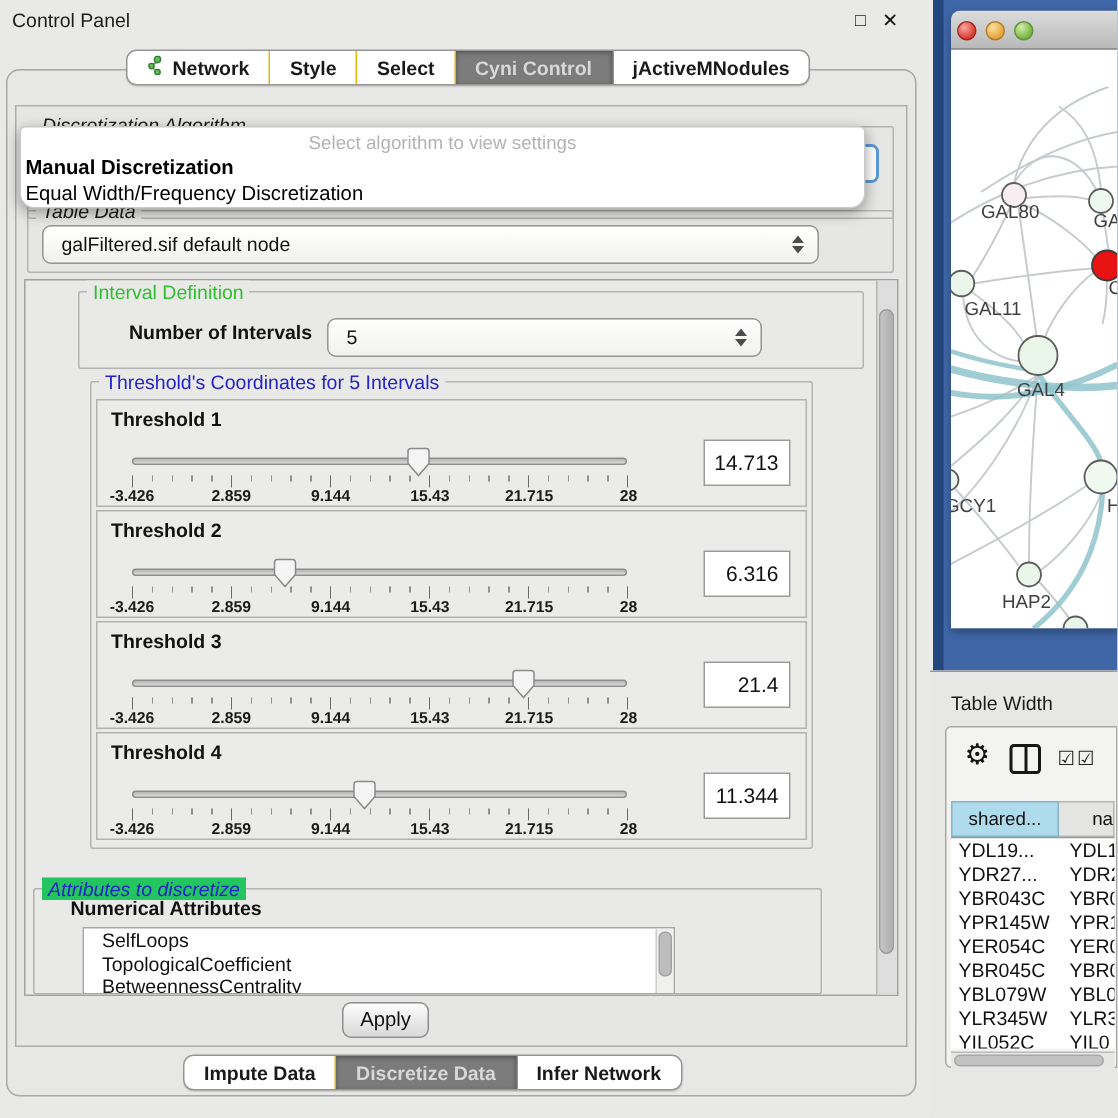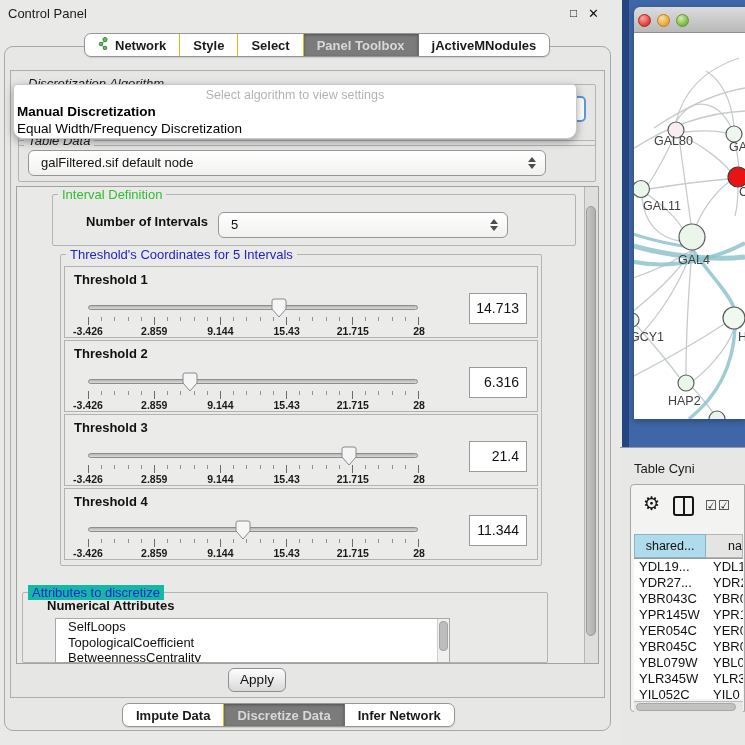--- a/index.html
+++ b/index.html
@@ -126,21 +126,21 @@
       </span>
       <span>Network</span>
     </div>
     <div class="seg-item">
         <span>Style</span>
       </div>
     <div class="seg-item">
         <span>Select</span>
       </div>
     <div class="seg-item selected">
-        <span>Panel Toolbox</span>
+        <span>Cyni Control</span>
       </div>
     <div class="seg-item">
         <span>jActiveMNodules</span>
       </div>
   </div>
 
   <div class="cp-main"></div>
 
   <div class="group" style="left:18px;top:84px;width:578px;height:62px;"></div>
   <span class="group-title t-black" style="left:24px;top:76px;">Discretization Algorithm</span>
@@ -250,21 +250,21 @@
         <span style="left: 80%;">21.715</span>
         <span style="left: 100%;">28</span>
       </div>
     <div class="thr-thumb" style="left: 170.1px;"><svg width="16" height="20">
           <path d="M3 1 h10 a2 2 0 0 1 2 2 v8 L8 19 L1 11 v-8 a2 2 0 0 1 2-2 z" fill="#f5f5f5" stroke="#8a8a8a"></path>
         </svg></div>
     <div class="thr-value">11.344</div>
   </div>
 
   <div class="group" style="left:22px;top:592px;width:526px;height:71px;background:#e9e9e7;"></div>
-  <span class="group-title t-blue" style="left:28px;top:585px;background:#14b8a6;">Attributes to discretize</span>
+  <span class="group-title t-blue" style="left:28px;top:585px;background:#22c55e;font-style:italic;">Attributes to discretize</span>
   <span class="attr-subtitle">Numerical Attributes</span>
   <div class="attr-list">
     <div>
         <div class="attr-item">SelfLoops</div>
         <div class="attr-item">TopologicalCoefficient</div>
         <div class="attr-item">BetweennessCentrality</div>
       </div>
     <div class="attr-sb-track">
         <div class="attr-sb-thumb"></div>
       </div>
@@ -346,21 +346,21 @@
           <text x="-4" y="308">GCY1</text>
           <text x="104" y="308">H</text>
           <text x="34" y="372">HAP2</text>
         </g>
       </svg>
     </div>
   </div>
 </div>
 
 <div class="table-section">
-  <span class="tp-title">Table Cyni</span>
+  <span class="tp-title">Table Width</span>
   <div class="tp-panel">
     <span class="gear-ic">⚙</span>
     <span class="split-ic"></span>
     <span class="cb-ic" style="left:74px;">☑</span>
     <span class="cb-ic" style="left:87px;">☑</span>
     <div class="thead">
       <div class="th1">shared...</div>
       <div class="th2">na</div>
     </div>
     <div class="tbody">

